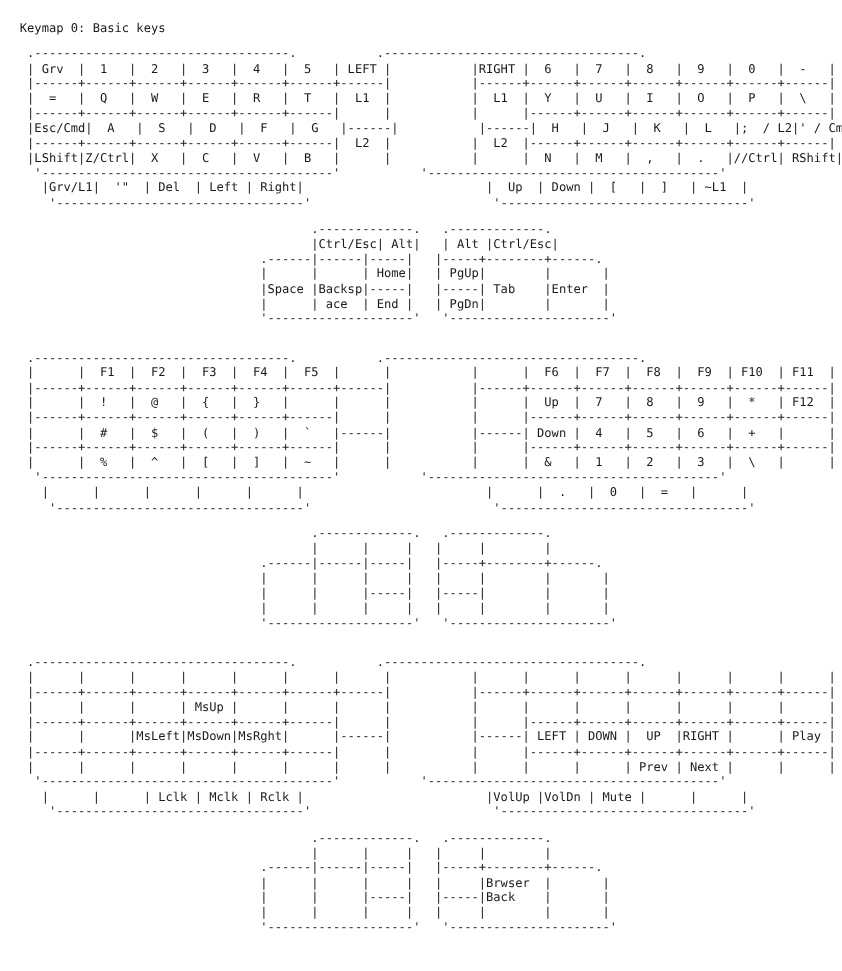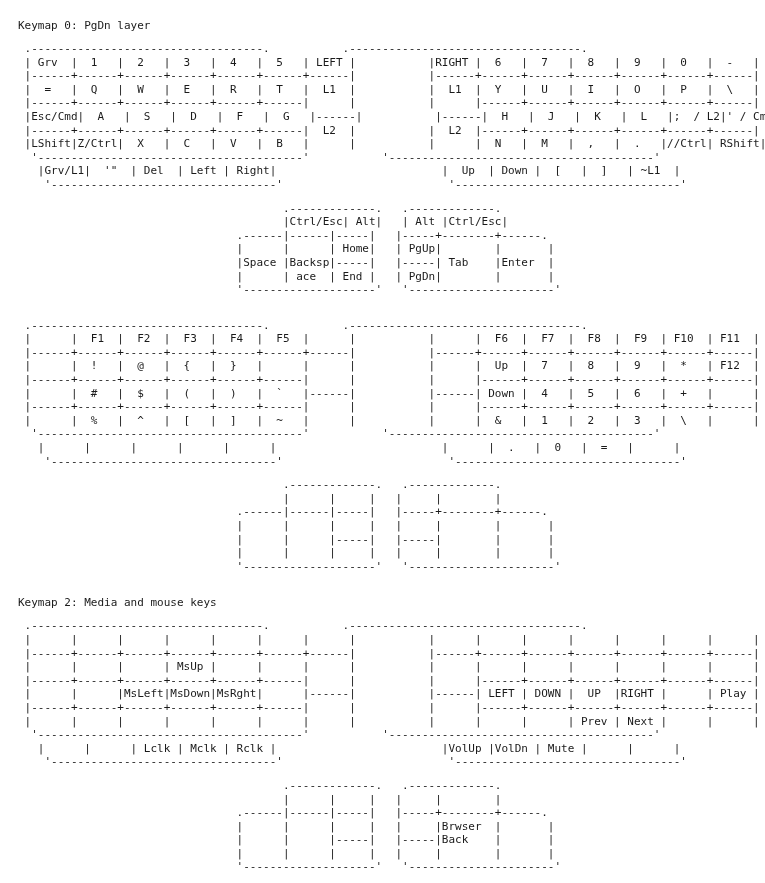--- a/index.html
+++ b/index.html
@@ -42,21 +42,21 @@
   }
   .gap-sm { height: 10px; }
   .gap-md { height: 22px; }
 </style>
 </head>
 <body>
 
 <div class="page">
 
   <div class="section">
-    <div class="section-title">Keymap 0: PgDn layer</div>
+    <div class="section-title">Keymap 0: Basic keys</div>
     <pre class="layout"> .-----------------------------------.           .-----------------------------------.
  | Grv  |  1   |  2   |  3   |  4   |  5   | LEFT |           |RIGHT |  6   |  7   |  8   |  9   |  0   |  -   |
  |------+------+------+------+------+------+------|           |------+------+------+------+------+------+------|
  |  =   |  Q   |  W   |  E   |  R   |  T   |  L1  |           |  L1  |  Y   |  U   |  I   |  O   |  P   |  \   |
  |------+------+------+------+------+------|      |           |      |------+------+------+------+------+------|
  |Esc/Cmd|  A   |  S   |  D   |  F   |  G   |------|           |------|  H   |  J   |  K   |  L   |;  / L2|' / Cmd|
  |------+------+------+------+------+------|  L2  |           |  L2  |------+------+------+------+------+------|
  |LShift|Z/Ctrl|  X   |  C   |  V   |  B   |      |           |      |  N   |  M   |  ,   |  .   |//Ctrl| RShift|
   '----------------------------------------'           '----------------------------------------'
    |Grv/L1|  '"  | Del  | Left | Right|                         |  Up  | Down |  [   |  ]   | ~L1  |
@@ -91,21 +91,20 @@
                                  .------|------|-----|   |-----+--------+------.
                                  |      |      |     |   |     |        |       |
                                  |      |      |-----|   |-----|        |       |
                                  |      |      |     |   |     |        |       |
                                  '--------------------'   '----------------------'</pre>
   </div>
 
   <div class="gap-md"></div>
 
   <div class="section">
-    <div class="section-title">Keymap 2: Media and mouse keys</div>
     <pre class="layout"> .-----------------------------------.           .-----------------------------------.
  |      |      |      |      |      |      |      |           |      |      |      |      |      |      |      |
  |------+------+------+------+------+------+------|           |------+------+------+------+------+------+------|
  |      |      |      | MsUp |      |      |      |           |      |      |      |      |      |      |      |
  |------+------+------+------+------+------|      |           |      |------+------+------+------+------+------|
  |      |      |MsLeft|MsDown|MsRght|      |------|           |------| LEFT | DOWN |  UP  |RIGHT |      | Play |
  |------+------+------+------+------+------|      |           |      |------+------+------+------+------+------|
  |      |      |      |      |      |      |      |           |      |      |      | Prev | Next |      |      |
   '----------------------------------------'           '----------------------------------------'
    |      |      | Lclk | Mclk | Rclk |                         |VolUp |VolDn | Mute |      |      |

